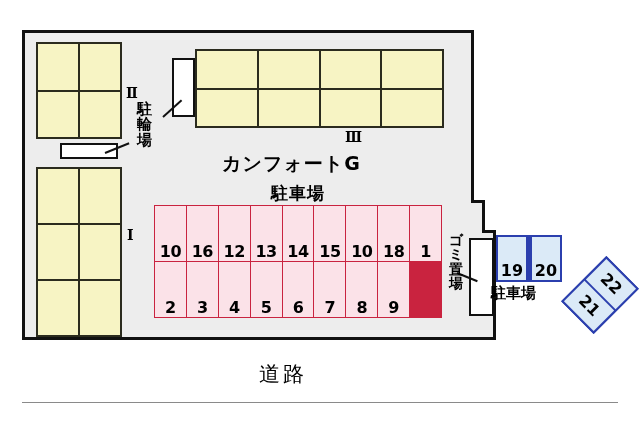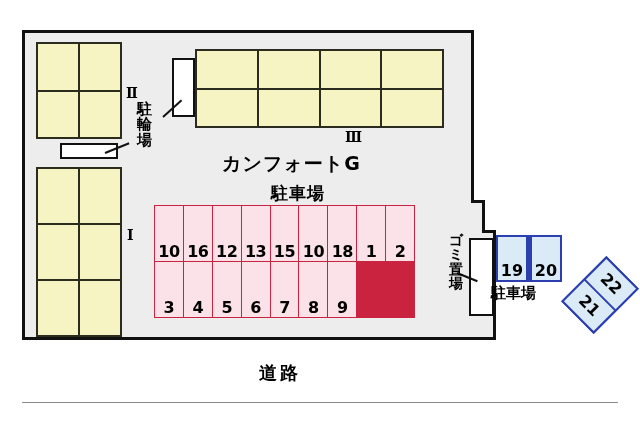--- a/index.html
+++ b/index.html
@@ -36,21 +36,21 @@
   .lot-rot .stall-b span{transform:rotate(90deg);transform-origin:50% 50%;
                          bottom:auto;top:50%;margin-top:-8px;}
 
   
   .lbl{position:absolute;color:#000;line-height:1;white-space:nowrap;}
   .lbl-v{position:absolute;color:#000;line-height:1.02;width:1em;
          font-size:15px;font-weight:700;text-align:center;}
   .roman{font-size:14px;font-weight:700;font-family:"DejaVu Serif","Liberation Serif",serif;}
   .title{font-size:19px;font-weight:700;letter-spacing:1px;margin-left:32px;}
   .sub{font-size:17px;font-weight:700;letter-spacing:1px;}
-  .road{font-size:18px;font-weight:700;letter-spacing:3px;}
+  .road{font-size:21px;font-weight:400;letter-spacing:3px;}
   .small-b{font-size:15px;font-weight:700;}
 
   
   .leader{position:absolute;background:#111111;height:2px;transform-origin:0 50%;}
   .hr{position:absolute;background:#8a8a8a;height:1px;}
 </style>
 </head>
 <body>
 
 <div id="stage">
@@ -102,33 +102,36 @@
   <div class="leader" style="left:163px;top:116px;width:25px;transform:rotate(-42deg);"></div>
 
   <div class="whitebox" style="left:60px;top:143px;width:58px;height:16px;"></div>
   <div class="leader" style="left:105px;top:152px;width:26px;transform:rotate(-22deg);"></div>
 
   <div class="lbl-v" style="left:137px;top:102px;">駐<br>輪<br>場</div>
 
   <div class="lbl title" style="left:190px;top:154px;">カンフォートG</div>
   <div class="lbl sub" style="left:271px;top:185px;">駐車場</div>
 
-  <div class="lot" style="left:154px;top:205px;width:261px;height:113px;
+  <div class="lot" style="left:154px;top:205px;width:288px;height:113px;
               grid-template-columns:repeat(9,1fr);grid-template-rows:repeat(2,1fr);">
     <div class="stall">
         <span>10</span>
       </div>
     <div class="stall">
         <span>16</span>
       </div>
     <div class="stall">
         <span>12</span>
       </div>
     <div class="stall">
         <span>13</span>
+      </div>
+    <div class="stall">
+        <span>14</span>
       </div>
     <div class="stall">
         <span>15</span>
       </div>
     <div class="stall">
         <span>10</span>
       </div>
     <div class="stall">
         <span>18</span>
       </div>

